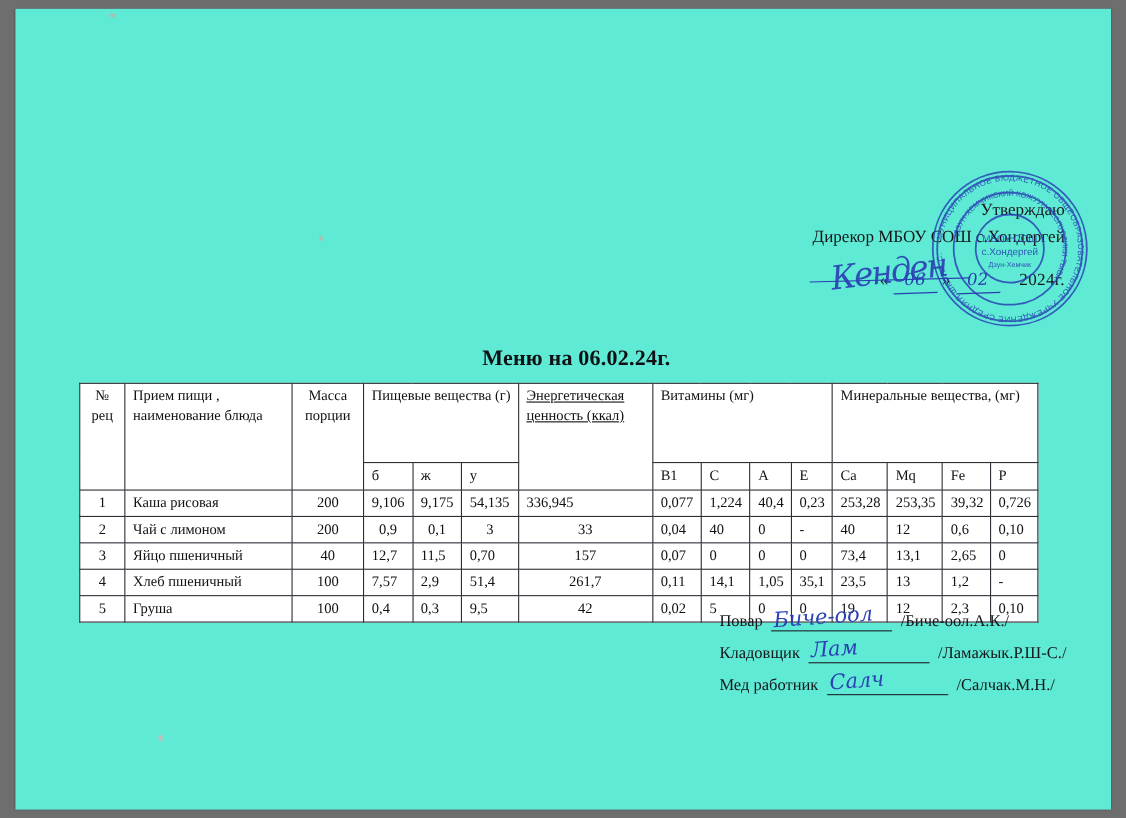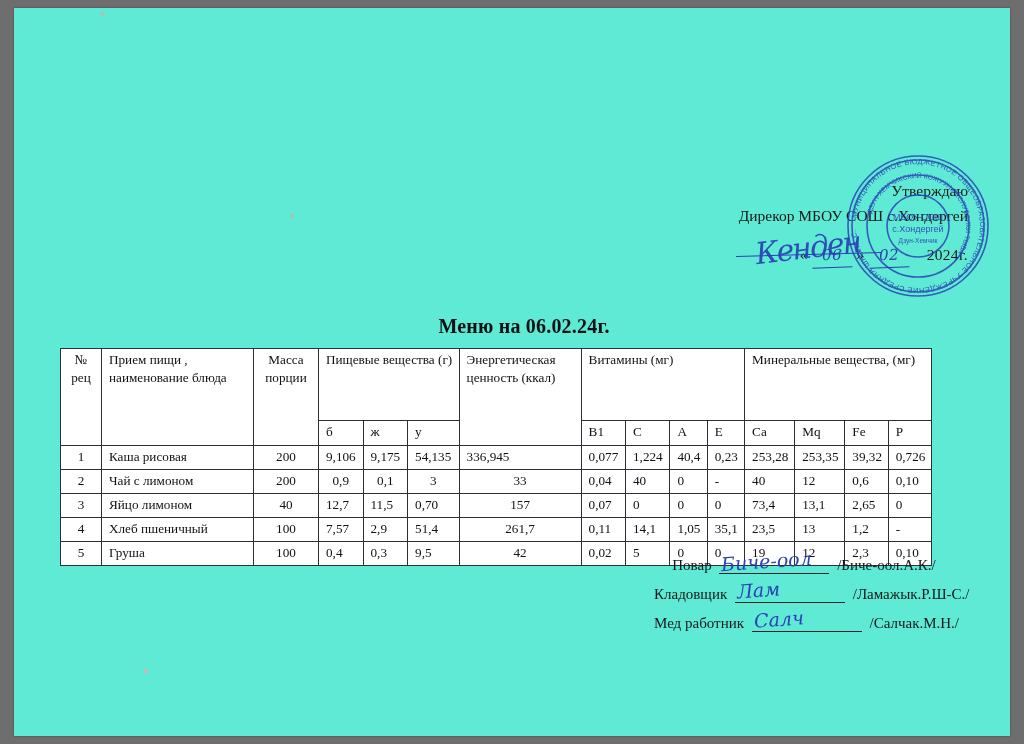--- a/index.html
+++ b/index.html
@@ -100,21 +100,21 @@
     text-align: center;
     font-size: 20px;
     font-weight: bold;
     color: #101114;
     letter-spacing: .2px;
     padding-left: 24px;
   }
   
   #menu-table {
     position: absolute;
-    left: 46px;
+    left: 58px;
     top: 340px;
     width: 872px;
     border-collapse: collapse;
     font-size: 13.2px;
     color: #101114;
     background: #fff;
   }
   #menu-table td, #menu-table th {
     border: 1px solid #2c2f36;
     padding: 2px 4px;
@@ -133,21 +133,20 @@
     left: 640px;
     top: 548px;
     width: 300px;
     font-size: 15px;
     color: #15161a;
   }
   .sig-row {
     position: relative;
     height: 29px;
     white-space: nowrap;
-    text-align: center;
   }
   .sig-label { display: inline-block; }
   .sig-line {
     display: inline-block;
     position: relative;
     width: 110px;
     border-bottom: 1px solid #20222a;
     height: 17px;
     margin: 0 4px;
     vertical-align: bottom;
@@ -215,21 +214,21 @@
 
   <div id="title">Меню на 06.02.24г.</div>
 
   <table id="menu-table">
     <tbody>
       <tr class="hdr-tall">
         <td class="c" rowspan="2" style="width:32px;">№ рец</td>
         <td class="l" rowspan="2" style="width:140px;">Прием пищи , наименование блюда</td>
         <td class="c" rowspan="2" style="width:56px;">Масса порции</td>
         <td class="l" colspan="3" style="width:156px;">Пищевые вещества (г)</td>
-        <td class="l" rowspan="2" style="width:110px;">Энергетическая ценность (ккал)</td>
+        <td class="l" rowspan="2" style="width:110px;text-decoration:underline;">Энергетическая ценность (ккал)</td>
         <td class="l" colspan="4" style="width:182px;">Витамины (мг)</td>
         <td class="l" colspan="4" style="width:196px;">Минеральные вещества, (мг)</td>
       </tr>
       <tr class="sub-row">
         <td class="l">б</td>
         <td class="l">ж</td>
         <td class="l">у</td>
         <td class="l">В1</td>
         <td class="l">С</td>
         <td class="l">А</td>
@@ -271,21 +270,21 @@
         <td class="l">0</td>
         <td class="l">-</td>
         <td class="l">40</td>
         <td class="l">12</td>
         <td class="l">0,6</td>
         <td class="l">0,10</td>
       </tr>
 
       <tr class="data-row">
         <td class="c">3</td>
-        <td class="l">Яйцо лимоном</td>
+        <td class="l">Яйцо пшеничный</td>
         <td class="c">40</td>
         <td class="l">12,7</td>
         <td class="l">11,5</td>
         <td class="l">0,70</td>
         <td class="c">157</td>
         <td class="l">0,07</td>
         <td class="l">0</td>
         <td class="l">0</td>
         <td class="l">0</td>
         <td class="l">73,4</td>

